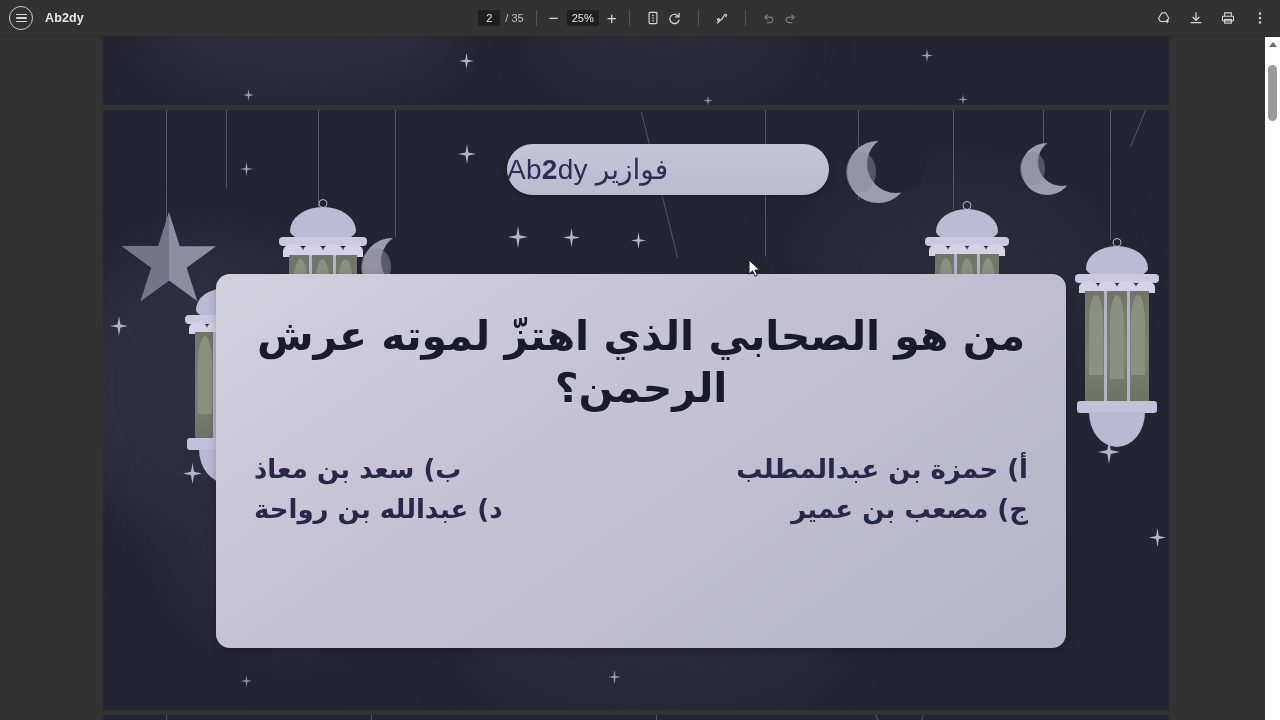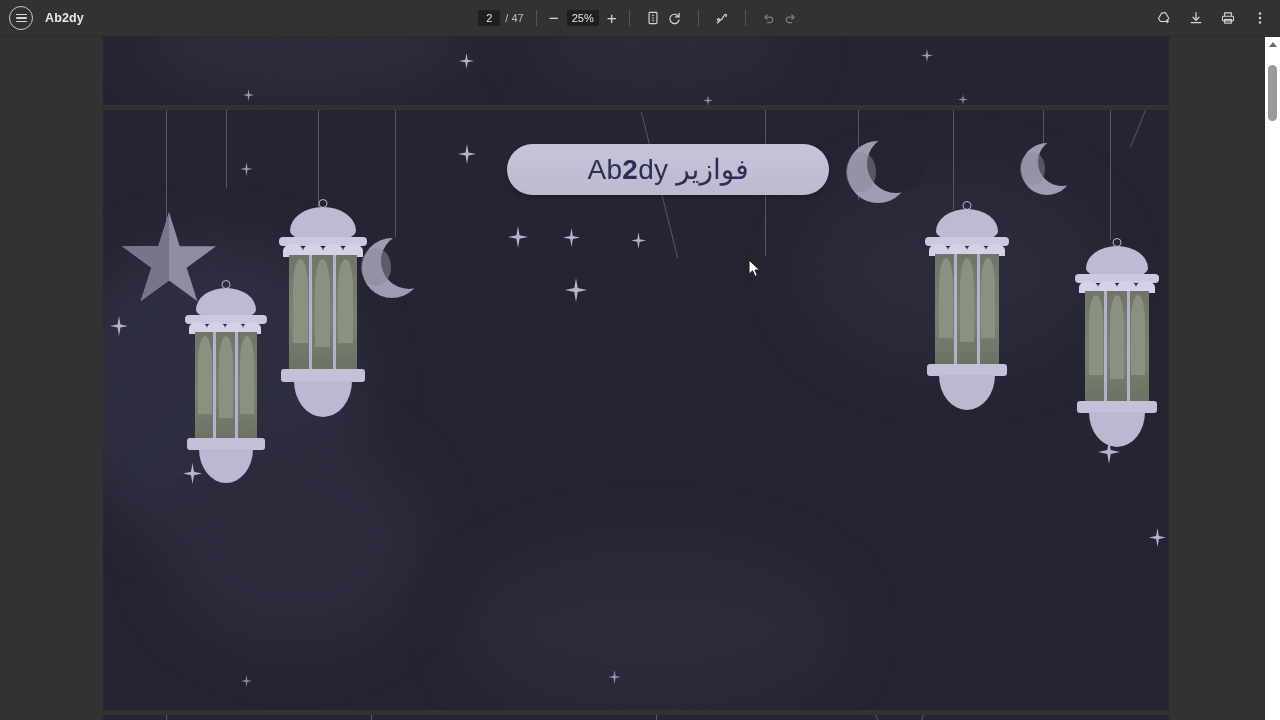--- a/index.html
+++ b/index.html
@@ -189,21 +189,21 @@
     clip-path: polygon(50% 0%, 58% 42%, 100% 50%, 58% 58%, 50% 100%, 42% 58%, 0% 50%, 42% 42%);
   }
 
   
   .title-pill {
     position: absolute;
     left: 404px; top: 34px;
     width: 322px; height: 51px;
     background: linear-gradient(180deg,#c6c4d8 0%, #bcbace 100%);
     border-radius: 26px;
-    display: flex; align-items: center; justify-content: center;
+    display: flex; align-items: center; 
     box-shadow: 0 2px 5px rgba(0,0,0,.25);
   }
   .title-pill .t {
     font-size: 28px; color: #2f2d55; letter-spacing: .3px;
     white-space: nowrap; direction: rtl;
   }
   .title-pill .t b { font-weight: bold; }
 
   
   .qcard {
@@ -287,21 +287,21 @@
           <i></i>
           <i></i>
         </span>
     </div>
     <div class="doc-title">Ab2dy</div>
   </div>
 
   <div class="tb-center">
     <div class="pagebox">
       <input class="page-input" value="2" style="">
-      <span class="page-total">/ 47</span>
+      <span class="page-total">/ 35</span>
     </div>
 
     <span class="divider"></span>
 
     <div class="zoomgrp">
       <span class="pm">−</span>
       <span class="zoom-val">25%</span>
       <span class="pm">+</span>
     </div>
 
@@ -528,20 +528,33 @@
       <div class="spk" style="left:80px;top:353px;width:19px;height:21px;"></div>
       <div class="spk" style="left:995px;top:330px;width:22px;height:24px;"></div>
       <div class="spk" style="left:1046px;top:418px;width:17px;height:19px;"></div>
       <div class="spk" style="left:505px;top:560px;width:13px;height:14px;opacity:.8;"></div>
       <div class="spk" style="left:138px;top:565px;width:11px;height:12px;opacity:.7;"></div>
 
       <div class="title-pill">
         <span class="t"><span>فوازير </span><span>Ab</span><b>2</b><span>dy</span></span>
       </div>
 
+      <div class="qcard">
+        <div class="qtext">من هو الصحابي الذي اهتزّ لموته عرش الرحمن؟</div>
+        <div class="opts">
+          <div class="optrow">
+            <span>أ) حمزة بن عبدالمطلب</span>
+            <span>ب) سعد بن معاذ</span>
+          </div>
+          <div class="optrow">
+            <span>ج) مصعب بن عمير</span>
+            <span>د)  عبدالله بن رواحة</span>
+          </div>
+        </div>
+      </div>
 
     </div>
 
     <div class="page-gap"></div>
 
     <div class="page-next">
       <div class="string" style="left:63px;height:40px;"></div>
       <div class="string" style="left:268px;height:40px;"></div>
       <div class="string" style="left:553px;height:40px;"></div>
       <div class="string" style="left:772px;height:40px;transform:rotate(-26deg);transform-origin:top;"></div>

